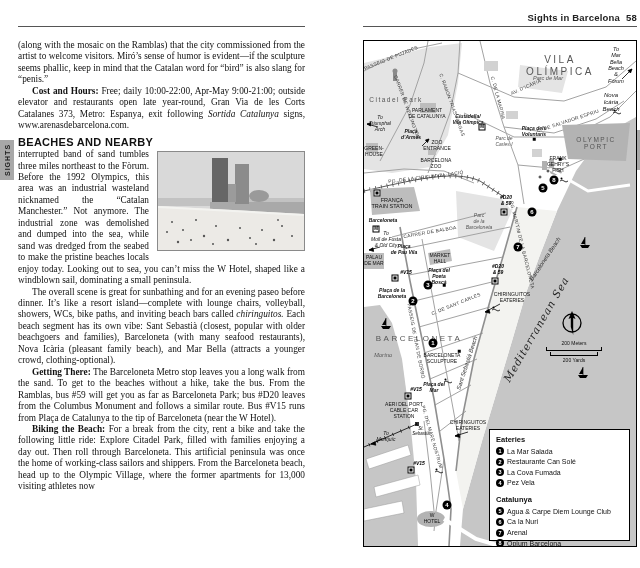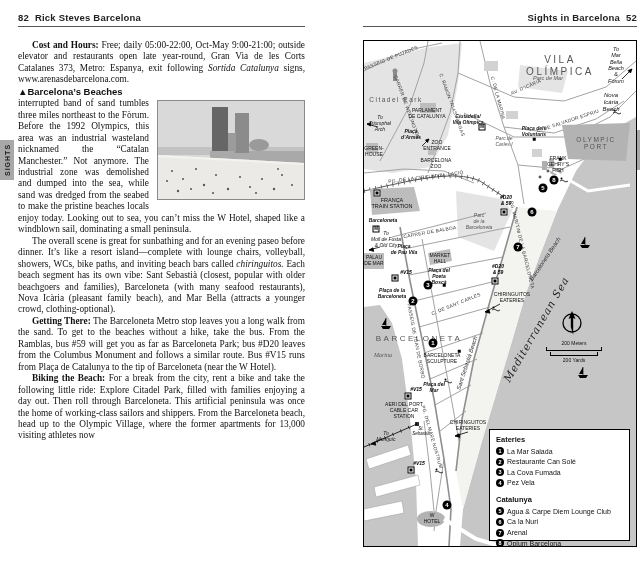--- a/index.html
+++ b/index.html
@@ -67,32 +67,32 @@
   .lrow{display:flex;align-items:center;gap:3px;margin-bottom:2.6px;
         font:7px "Liberation Sans",sans-serif;}
   .lmk{width:8px;height:8px;flex:0 0 8px;border-radius:50%;background:#000;color:#fff;
        font:bold 5.5px/8px "Liberation Sans",sans-serif;text-align:center;}
 </style>
 </head>
 <body>
 
 <div id="book">
 
-  <div class="hdr" id="lhdr"><span class="pgnum" style="margin-left:0">82</span><span>Rick Steves Barcelona</span></div>
   <div class="hrule" id="lrule"></div>
 
-  <div class="hdr" id="rhdr"><span>Sights in Barcelona</span><span class="pgnum" style="margin-right:0">52</span></div>
+  <div class="hdr" id="rhdr"><span>Sights in Barcelona</span><span class="pgnum" style="margin-right:0">58</span></div>
   <div class="hrule" id="rrule"></div>
 
   <div class="tab" id="ltab">SIGHTS</div>
   <div class="tab" id="rtab">SIGHTS</div>
 
   <div id="ltext">
-    <p class="ind"><b>Cost and Hours:</b><span> Free; daily 05:00-22:00, Oct-May 9:00-21:00; outside elevator and restaurants open late year-round, Gran Via de les Corts Catalanes 373, Metro: Espanya, exit following </span><i>Sortida Catalunya</i><span> signs, www.arenasdebarcelona.com.</span></p>
-    <h3 id="h-barbeaches">▲Barcelona’s Beaches</h3>
+    <p><span>(along with the mosaic on the Ramblas) that the city commissioned from the artist to welcome visitors. Miró’s sense of humor is evident—if the sculpture seems phallic, keep in mind that the Catalan word for “bird” is also slang for “penis.”</span></p>
+    <p class="ind"><b>Cost and Hours:</b><span> Free; daily 10:00-22:00, Apr-May 9:00-21:00; outside elevator and restaurants open late year-round, Gran Via de les Corts Catalanes 373, Metro: Espanya, exit following </span><i>Sortida Catalunya</i><span> signs, www.arenasdebarcelona.com.</span></p>
+    <h2 id="h-beaches">BEACHES AND NEARBY</h2>
     <div class="flow">
       
       <div id="photo">
         <svg width="146" height="98" viewBox="0 0 146 98">
           <rect x="0" y="0" width="146" height="98" fill="#d9d9d9"></rect>
           <rect x="0" y="46" width="146" height="8" fill="#c2c2c2"></rect>
           <rect x="52" y="50" width="94" height="16" fill="#a9a9a9"></rect>
           <polygon points="0,54 146,62 146,98 0,98" fill="#eceae6"></polygon>
           <path d="M0,55 L146,63" stroke="#f3f3f0" stroke-width="2" fill="none"></path>
           <rect x="54" y="6" width="16" height="44" fill="#666"></rect>

